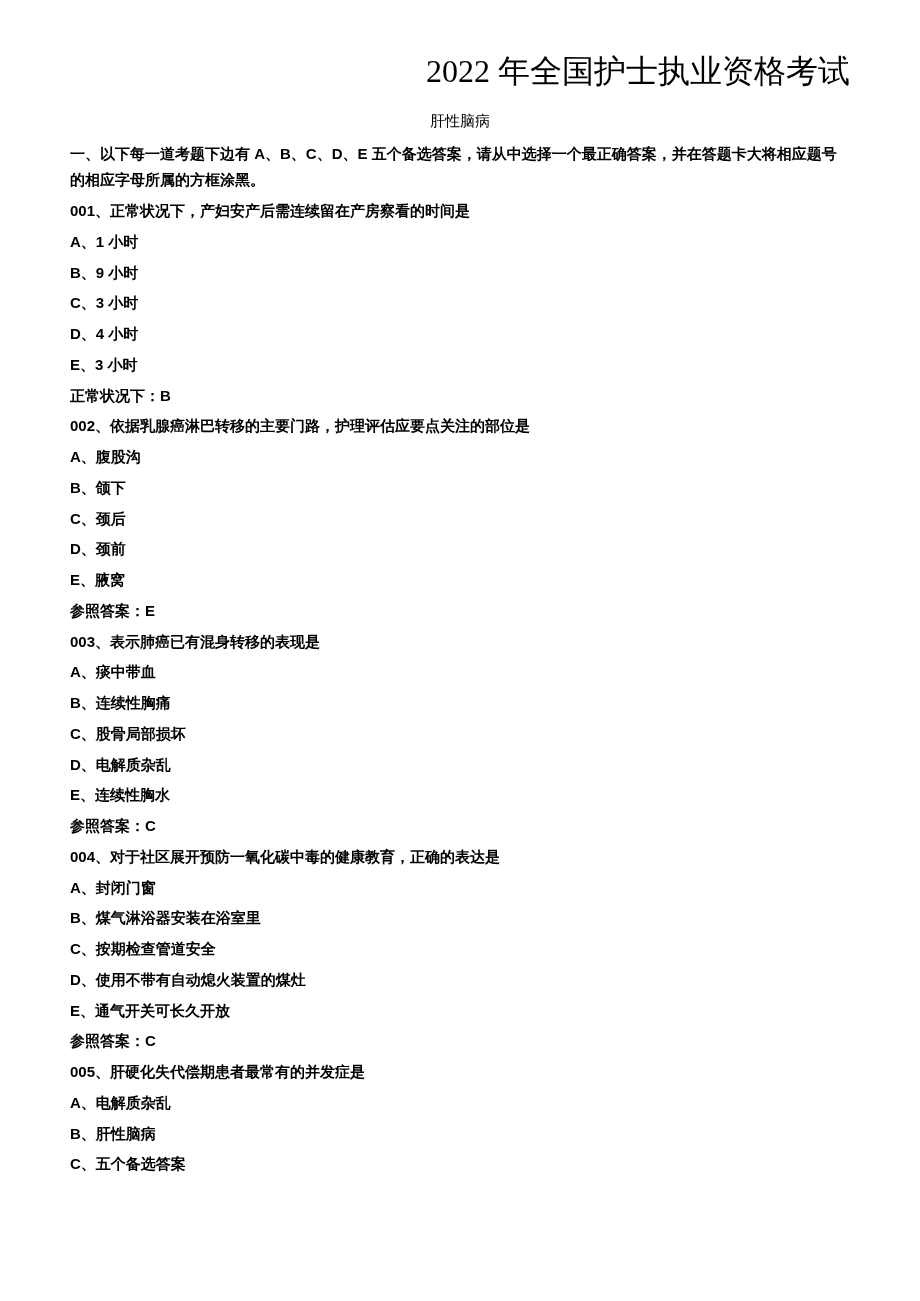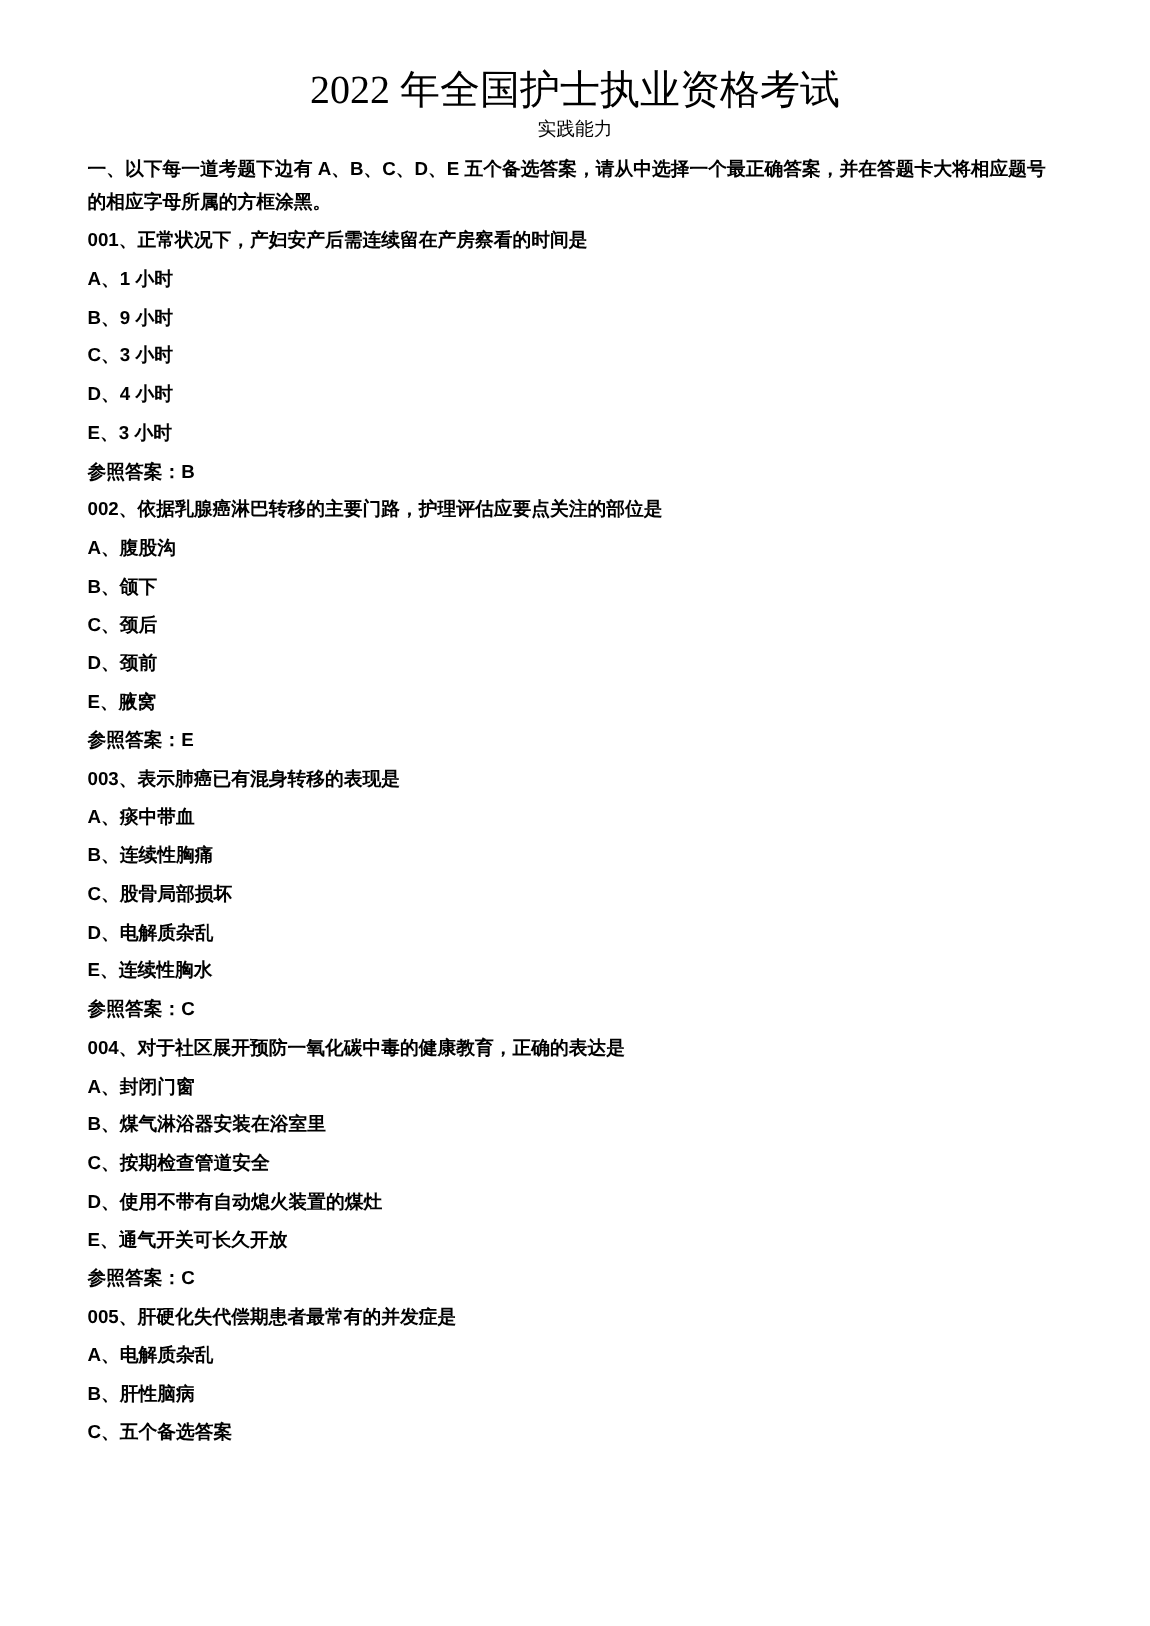--- a/index.html
+++ b/index.html
@@ -9,22 +9,23 @@
     }
     body {
       background: #ffffff;
       font-family: "Microsoft YaHei", "SimSun", Arial, sans-serif;
       width: 920px;
       padding: 50px 70px 40px 70px;
       color: #000000;
     }
     .title {
       font-size: 32px;
-      text-align: center;
+      text-align: right;
       font-weight: normal;
+      margin-bottom: 18px;
       font-family: "SimSun", serif;
     }
     .subtitle {
       font-size: 15px;
       text-align: center;
       margin-bottom: 10px;
     }
     .instruction {
       font-size: 15px;
       line-height: 1.7;
@@ -35,30 +36,30 @@
       font-size: 15px;
       line-height: 2.05;
       font-family: Arial, "Microsoft YaHei", sans-serif;
       font-weight: bold;
     }
   </style>
 </head>
 <body>
 
 <h1 class="title">2022 年全国护士执业资格考试</h1>
-<div class="subtitle">实践能力</div>
+<div class="subtitle">肝性脑病</div>
 <div class="instruction">一、以下每一道考题下边有 A、B、C、D、E 五个备选答案，请从中选择一个最正确答案，并在答题卡大将相应题号的相应字母所属的方框涂黑。</div>
 
 <div class="line">001、正常状况下，产妇安产后需连续留在产房察看的时间是</div>
 <div class="line">A、1 小时</div>
 <div class="line">B、9 小时</div>
 <div class="line">C、3 小时</div>
 <div class="line">D、4 小时</div>
 <div class="line">E、3 小时</div>
-<div class="line">参照答案：B</div>
+<div class="line">正常状况下：B</div>
 
 <div class="line">002、依据乳腺癌淋巴转移的主要门路，护理评估应要点关注的部位是</div>
 <div class="line">A、腹股沟</div>
 <div class="line">B、颌下</div>
 <div class="line">C、颈后</div>
 <div class="line">D、颈前</div>
 <div class="line">E、腋窝</div>
 <div class="line">参照答案：E</div>
 
 <div class="line">003、表示肺癌已有混身转移的表现是</div>

